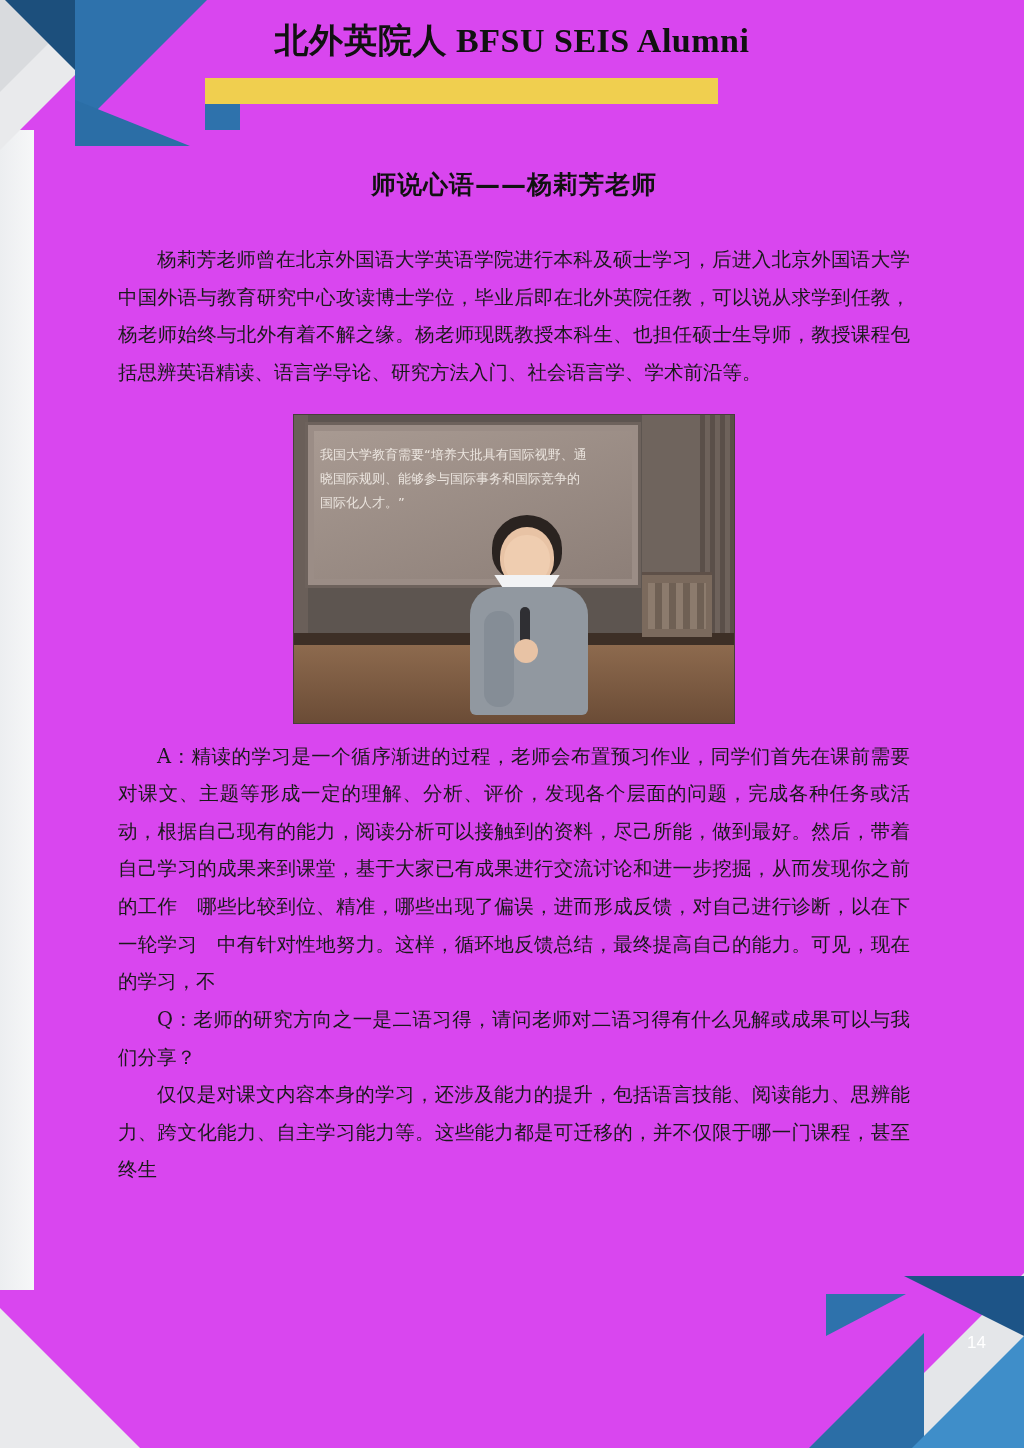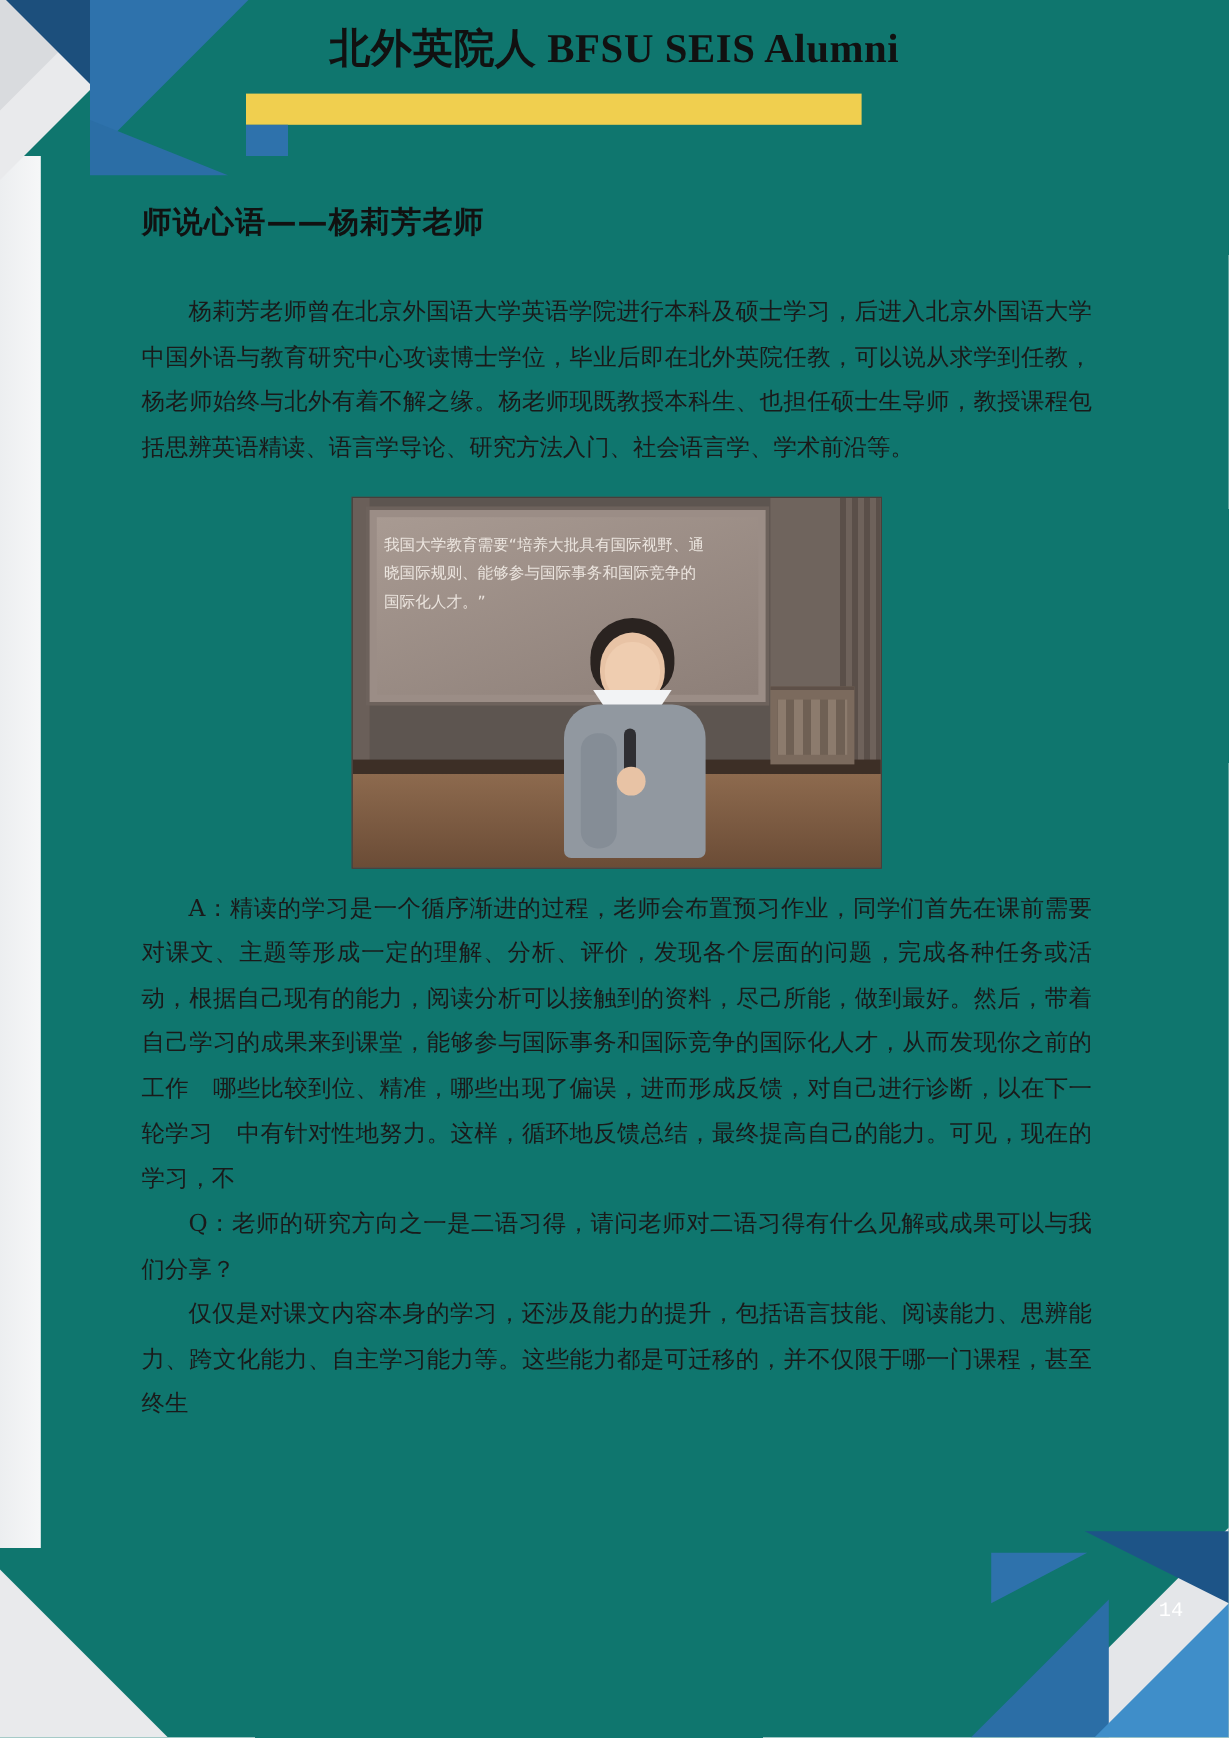--- a/index.html
+++ b/index.html
@@ -8,21 +8,21 @@
     background: #ffffff;
   }
   body {
     font-family: "Liberation Serif", "DejaVu Serif", serif;
   }
   .page {
     position: relative;
     width: 1024px;
     height: 1448px;
     overflow: hidden;
-    background: #0f766e;
+    background: #d946ef;
   }
 
   
   .deco {
     position: absolute;
     pointer-events: none;
   }
   .tl-grey-1 {
     left: 0; top: 0;
     width: 0; height: 0;
@@ -124,21 +124,21 @@
   .masthead .en { font-family: "Liberation Serif", serif; font-weight: bold; }
 
   
   .content {
     position: absolute;
     left: 118px;
     top: 168px;
     width: 792px;
   }
   .article-title {
-    text-align: left;
+    text-align: center;
     font-size: 25px;
     font-weight: bold;
     color: #111;
     font-family: "DejaVu Sans", sans-serif;
     margin: 0 0 40px 0;
     letter-spacing: 1px;
   }
   .para {
     font-size: 19.5px;
     line-height: 1.93;
@@ -266,21 +266,21 @@
     border-radius: 50%;
   }
 
   
   .page-number {
     position: absolute;
     right: 38px;
     bottom: 95px;
     color: #ffffff;
     font-size: 17px;
-    font-family: Liberation Mono, monospace;
+    font-family: Liberation Sans, sans-serif;
   }
 </style>
 </head>
 <body>
 
 <div class="page">
 
   <div class="deco left-edge-grey"></div>
   <div class="deco tl-grey-1"></div>
   <div class="deco tl-grey-2"></div>
@@ -325,21 +325,21 @@
         <div class="ph-person-face"></div>
         <div class="ph-person-collar"></div>
         <div class="ph-person-body"></div>
         <div class="ph-person-arm"></div>
         <div class="ph-mic"></div>
         <div class="ph-hand"></div>
       </div>
     </div>
 
 
-    <p class="para indent"><span>A</span><span>：精读的学习是一个循序渐进的过程，老师会布置预习作业，同学们首先在课前需要对课文、主题等形成一定的理解、分析、评价，发现各个层面的问题，完成各种任务或活动，根据自己现有的能力，阅读分析可以接触到的资料，尽己所能，做到最好。然后，带着自己学习的成果来到课堂，能够参与国际事务和国际竞争的国际化人才，从而发现你之前的工作　哪些比较到位、精准，哪些出现了偏误，进而形成反馈，对自己进行诊断，以在下一轮学习　中有针对性地努力。这样，循环地反馈总结，最终提高自己的能力。可见，现在的学习，不</span></p>
+    <p class="para indent"><span>A</span><span>：精读的学习是一个循序渐进的过程，老师会布置预习作业，同学们首先在课前需要对课文、主题等形成一定的理解、分析、评价，发现各个层面的问题，完成各种任务或活动，根据自己现有的能力，阅读分析可以接触到的资料，尽己所能，做到最好。然后，带着自己学习的成果来到课堂，基于大家已有成果进行交流讨论和进一步挖掘，从而发现你之前的工作　哪些比较到位、精准，哪些出现了偏误，进而形成反馈，对自己进行诊断，以在下一轮学习　中有针对性地努力。这样，循环地反馈总结，最终提高自己的能力。可见，现在的学习，不</span></p>
 
     <p class="para indent"><span>Q</span><span>：老师的研究方向之一是二语习得，请问老师对二语习得有什么见解或成果可以与我们分享？</span></p>
 
     <p class="para indent">仅仅是对课文内容本身的学习，还涉及能力的提升，包括语言技能、阅读能力、思辨能力、跨文化能力、自主学习能力等。这些能力都是可迁移的，并不仅限于哪一门课程，甚至终生</p>
 
   </div>
 
   <div class="page-number">14</div>
 
 </div>

